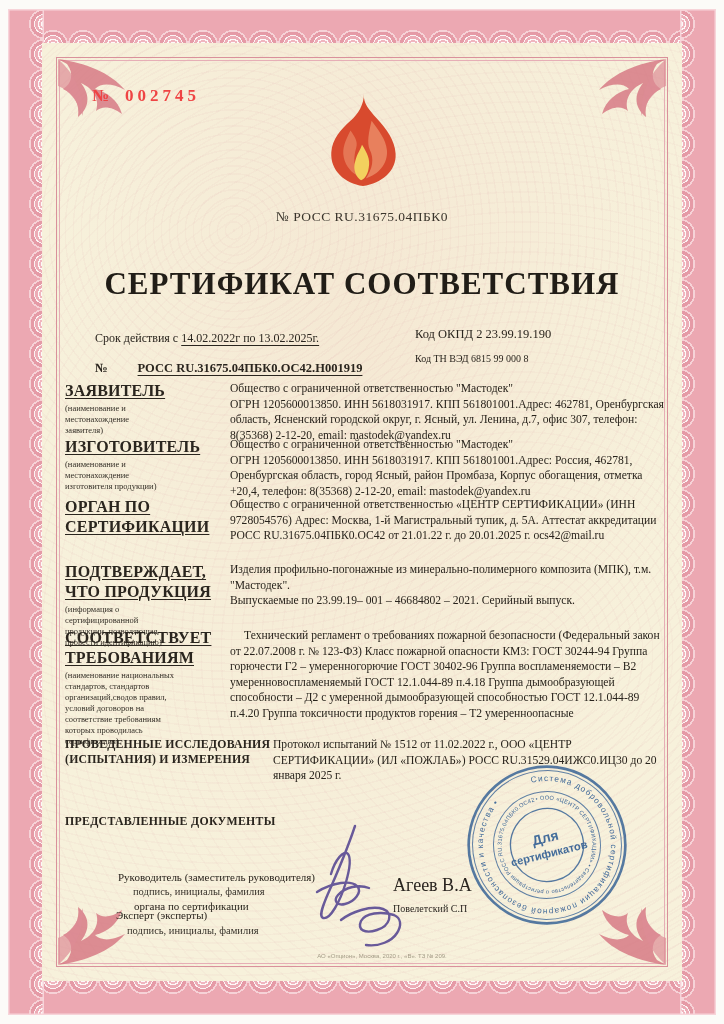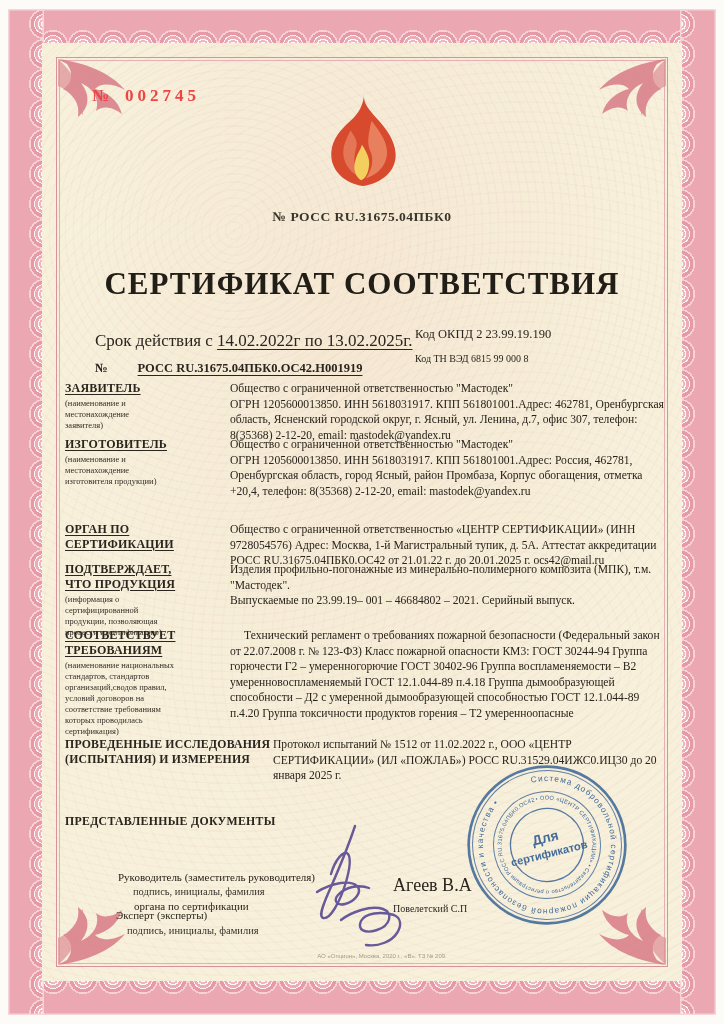--- a/index.html
+++ b/index.html
@@ -36,39 +36,39 @@
   .c-tl{left:-2px;top:-2px;}
   .c-tr{right:-2px;top:-2px;transform:scaleX(-1);}
   .c-bl{left:-2px;bottom:-2px;transform:scaleY(-1);}
   .c-br{right:-2px;bottom:-2px;transform:scale(-1,-1);}
   
   .abs{position:absolute;}
   .cert-number{left:92px;top:86px;font-size:17px;color:#ef4444;letter-spacing:2px;font-weight:bold;}
   .cert-number .digits{margin-left:14px;letter-spacing:4px;}
   .flame{left:318px;top:92px;width:88px;height:96px;}
   .system-line{left:0;right:0;top:190px;text-align:center;font-size:13px;font-weight:bold;color:#3a352c;}
-  .system-number{left:0;right:0;top:209px;text-align:center;font-size:13.5px;font-weight:bold;color:#3a352c;letter-spacing:0.5px;}
+  .system-number{left:0;right:0;top:209px;text-align:center;font-size:13.5px;font-weight:normal;color:#3a352c;letter-spacing:0.5px;}
   .title{left:0;right:0;top:266px;text-align:center;font-size:31px;font-weight:bold;color:#211d17;letter-spacing:1px;}
-  .validity{left:95px;top:331px;font-size:17px;}
+  .validity{left:95px;top:331px;font-size:12px;}
   .okpd{left:415px;top:327px;font-size:12.5px;}
   .reg-row{left:95px;top:361px;font-size:12.5px;}
   .reg-row .reg-no{margin-left:30px;}
   .tnved{left:415px;top:353px;font-size:10px;}
   .u{text-decoration:underline;text-underline-offset:2.5px;}
   .b{font-weight:bold;}
   
   .row{position:absolute;left:65px;right:60px;display:flex;}
   .lbl{width:165px;flex:none;}
-  .lbl-main{font-weight:bold;font-size:12px;letter-spacing:0.2px;white-space:pre-line;line-height:1.25;}
+  .lbl-main{font-weight:bold;font-size:16px;letter-spacing:0.2px;white-space:pre-line;line-height:1.25;}
   .lbl-main.u{text-decoration:underline;text-underline-offset:2px;}
   .lbl-sub{font-size:8.5px;line-height:1.3;white-space:pre-line;color:#342f27;margin-top:2px;}
   .content{flex:1;font-size:11.6px;line-height:1.34;white-space:pre-line;color:#28231c;}
   .row-applicant{top:381px;}
   .row-manufacturer{top:437px;}
-  .row-certbody{top:522px;}
+  .row-certbody{top:497px;}
   .row-product{top:562px;}
   .row-requirements{top:628px;}
   .row-requirements .content{text-indent:14px;}
   .row-tests{top:737px;}
   .row-tests .lbl{width:208px;}
   .row-tests .lbl-main{font-size:11.8px;}
   .documents-label{left:65px;top:814px;font-weight:bold;font-size:11.8px;letter-spacing:0.3px;}
   
   .sig-role{font-size:11px;line-height:1.3;white-space:pre-line;}
   .sig-role-head{left:118px;top:856px;}

